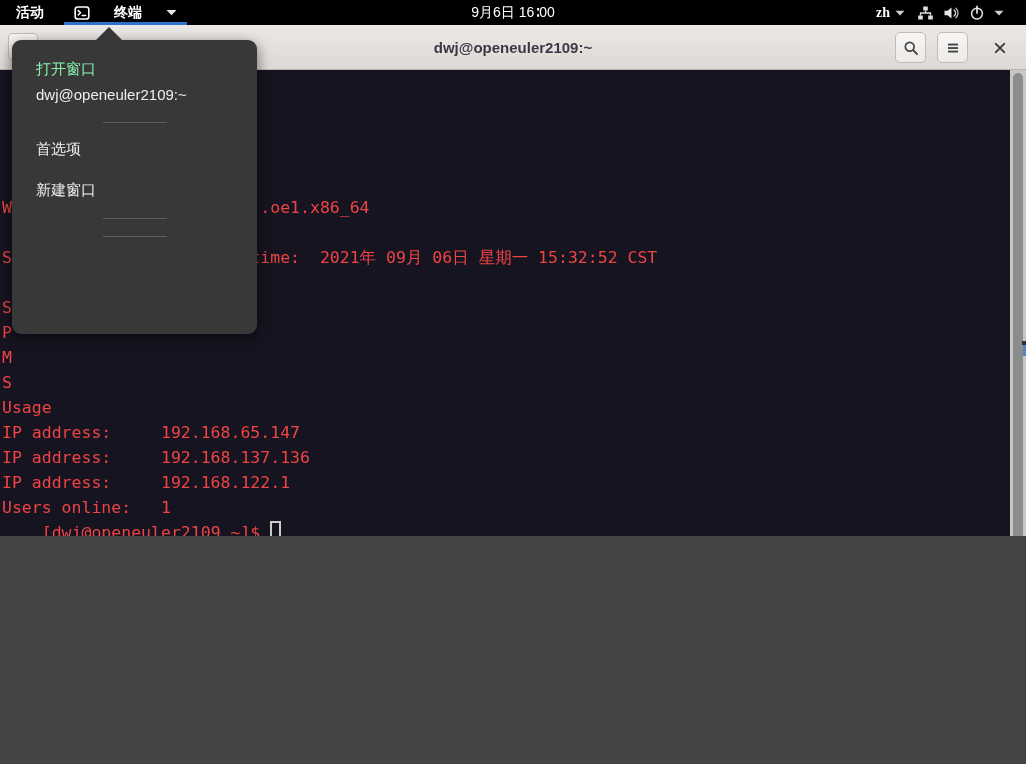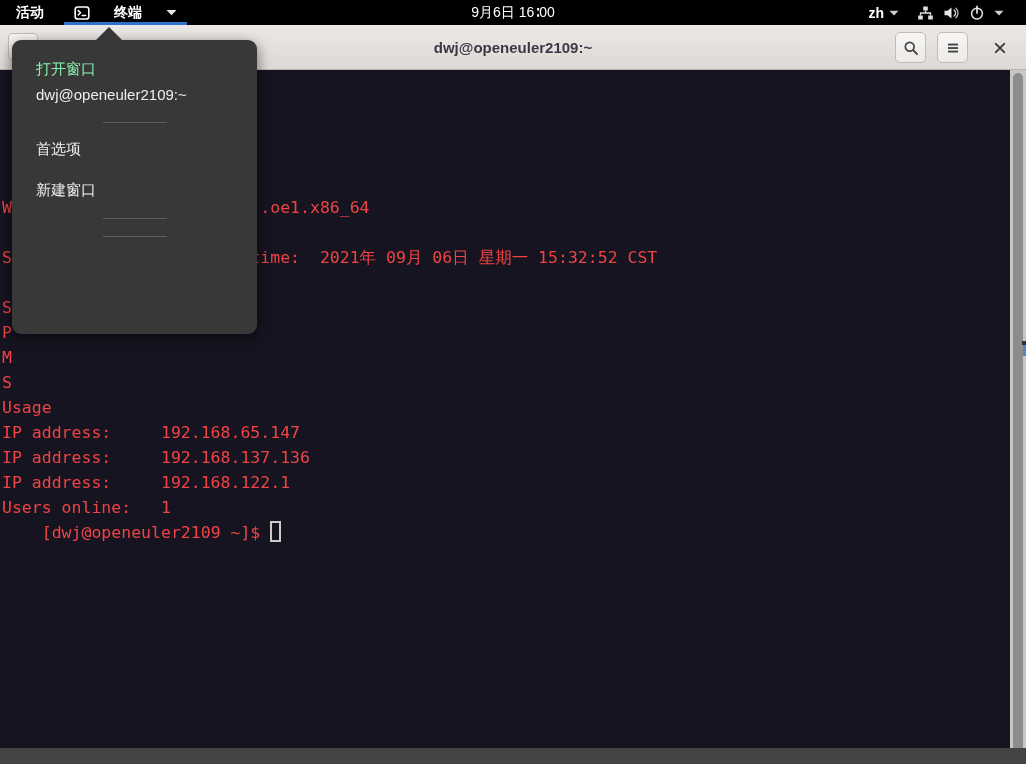--- a/index.html
+++ b/index.html
@@ -1,35 +1,35 @@
 <!DOCTYPE html>
 <html><head>
 <meta charset="utf-8">
 <style>
   * { margin:0; padding:0; box-sizing:border-box; }
   html,body { background:#444; }
   .screen{
-    position:relative; width:1026px; height:748px; overflow:hidden;
+    position:relative; width:1026px; height:536px; overflow:hidden;
     background:#171421; font-family:"Liberation Sans", sans-serif;
   }
 
   
   .topbar{
     position:absolute; top:0; left:0; width:1026px; height:25px;
     background:#000; color:#fff; display:flex; align-items:center;
     font-size:14px; font-weight:700;
   }
   .activities{ margin-left:8px; padding:0 8px; height:25px; display:flex; align-items:center; }
   .appmenu{
     position:relative; margin-left:12px; height:25px; padding:0 10px;
     display:flex; align-items:center; gap:24px;
   }
   .appmenu-underline{ position:absolute; left:0; right:0; bottom:0; height:3px; background:#2f6fce; }
   .clock{ position:absolute; left:50%; top:0; transform:translateX(-50%); height:25px; display:flex; align-items:center; font-weight:400; }
-  .sysarea{ margin-left:auto; margin-right:18px; display:flex; align-items:center; gap:10px; height:25px; }
+  .sysarea{ margin-left:auto; margin-right:18px; display:flex; align-items:center; gap:4px; height:25px;font-family:Liberation Serif, serif; }
   .kbd-ind{ display:flex; align-items:center; gap:5px; padding:0 4px; }
   .sys-icons{ display:flex; align-items:center; gap:9px; padding:0 4px; }
   .caret-svg{ display:block; }
 
   
   .headerbar{
     position:absolute; top:25px; left:0; width:1026px; height:45px;
     background:linear-gradient(#ebe8e6,#ddd9d4); border-bottom:1px solid #bcb4ac;
   }
   .hb-title{

